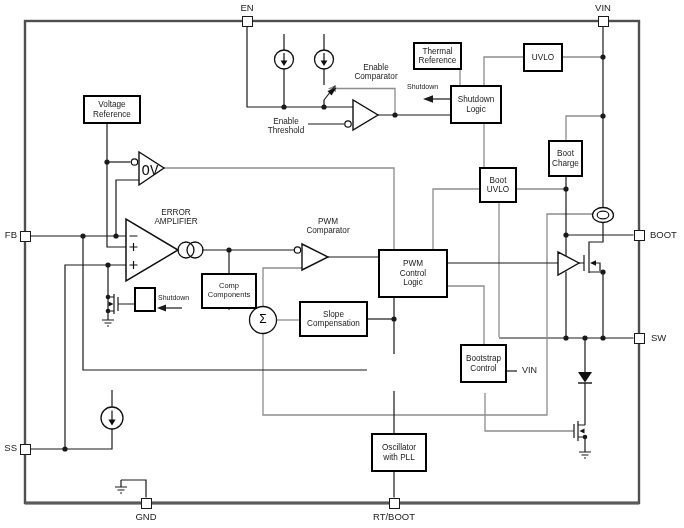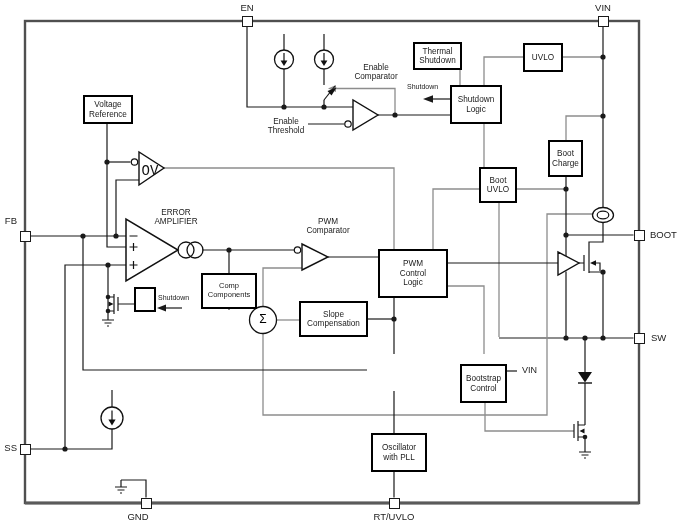--- a/index.html
+++ b/index.html
@@ -158,61 +158,61 @@
     <circle cx="116" cy="236" r="2.6"></circle>
         <circle cx="107" cy="162" r="2.6"></circle>
     <circle cx="65" cy="449" r="2.6"></circle>
         <circle cx="108" cy="265" r="2.6"></circle>
     <circle cx="108" cy="297" r="2.3"></circle>
         <circle cx="108" cy="311" r="2.3"></circle>
     <circle cx="585" cy="437" r="2.3"></circle>
   </g>
 </svg>
 
-<div class="blk" style="left:83px;top:95px;width:50px;height:29px">Voltage
+<div class="blk" style="left:83px;top:95px;width:58px;height:29px">Voltage
 Reference</div>
 <div class="blk" style="left:413px;top:42px;width:49px;height:28px">Thermal
-Shutdown</div>
+Reference</div>
 <div class="blk" style="left:523px;top:43px;width:40px;height:29px">UVLO</div>
 <div class="blk" style="left:450px;top:85px;width:52px;height:39px">Shutdown
 Logic</div>
 <div class="blk" style="left:548px;top:140px;width:35px;height:37px">Boot
 Charge</div>
 <div class="blk" style="left:479px;top:167px;width:38px;height:36px">Boot
 UVLO</div>
 <div class="blk" style="left:378px;top:249px;width:70px;height:49px">PWM
 Control
 Logic</div>
 <div class="blk" style="left:201px;top:273px;width:56px;height:36px;font-size:7.5px">Comp
 Components</div>
 <div class="blk" style="left:299px;top:301px;width:69px;height:36px">Slope
 Compensation</div>
-<div class="blk" style="left:460px;top:364px;width:47px;height:39px">Bootstrap
+<div class="blk" style="left:460px;top:344px;width:47px;height:39px">Bootstrap
 Control</div>
 <div class="blk" style="left:371px;top:433px;width:56px;height:39px">Oscillator
 with PLL</div>
 <div class="blk" style="left:134px;top:287px;width:22px;height:25px"></div>
 
 <div class="pin" style="left:241.5px;top:15.5px"></div>
 <div class="pin" style="left:597.5px;top:15.5px"></div>
 <div class="pin" style="left:19.5px;top:230.5px"></div>
 <div class="pin" style="left:19.5px;top:443.5px"></div>
 <div class="pin" style="left:633.5px;top:229.5px"></div>
 <div class="pin" style="left:633.5px;top:332.5px"></div>
 <div class="pin" style="left:140.5px;top:497.5px"></div>
 <div class="pin" style="left:388.5px;top:497.5px"></div>
 
 <div class="lbl cx pinlbl" style="left:247px;top:3px">EN</div>
 <div class="lbl cx pinlbl" style="left:603px;top:3px">VIN</div>
-<div class="lbl rt pinlbl" style="left:17px;top:216px">FB</div>
+<div class="lbl rt pinlbl" style="left:17px;top:230px">FB</div>
 <div class="lbl rt pinlbl" style="left:17px;top:443px">SS</div>
 <div class="lbl pinlbl" style="left:650px;top:230px">BOOT</div>
 <div class="lbl pinlbl" style="left:651px;top:333px">SW</div>
-<div class="lbl cx pinlbl" style="left:138px;top:512px">GND</div>
-<div class="lbl cx pinlbl" style="left:394px;top:512px">RT/UVLO</div>
+<div class="lbl cx pinlbl" style="left:146px;top:512px">GND</div>
+<div class="lbl cx pinlbl" style="left:394px;top:512px">RT/BOOT</div>
 
 <div class="lbl cx" style="left:176px;top:208px">ERROR
 AMPLIFIER</div>
 <div class="lbl cx" style="left:328px;top:217px">PWM
 Comparator</div>
 <div class="lbl cx" style="left:376px;top:63px">Enable
 Comparator</div>
 <div class="lbl cx" style="left:286px;top:117px">Enable
 Threshold</div>
 <div class="lbl tiny" style="left:407px;top:83px">Shutdown</div>

